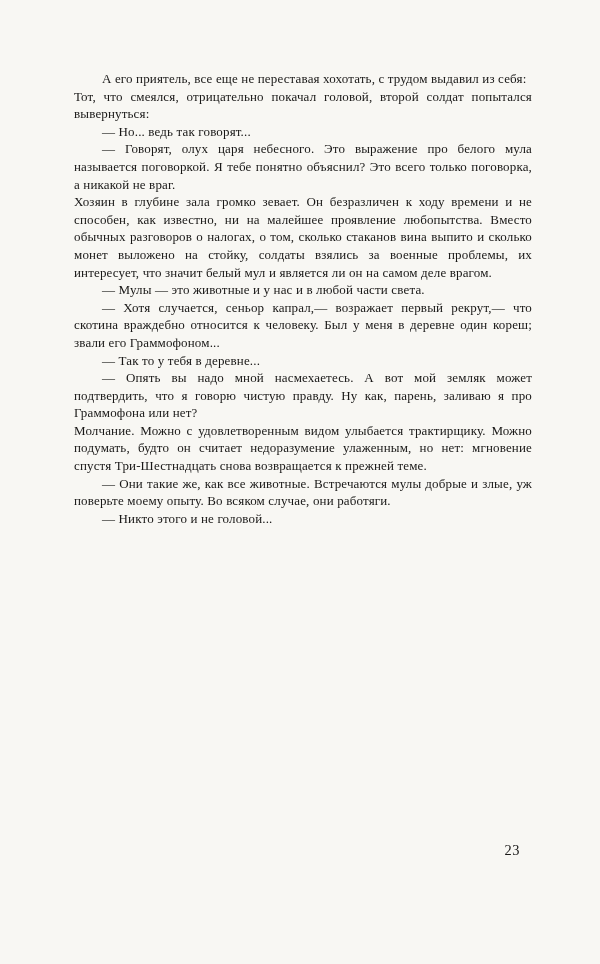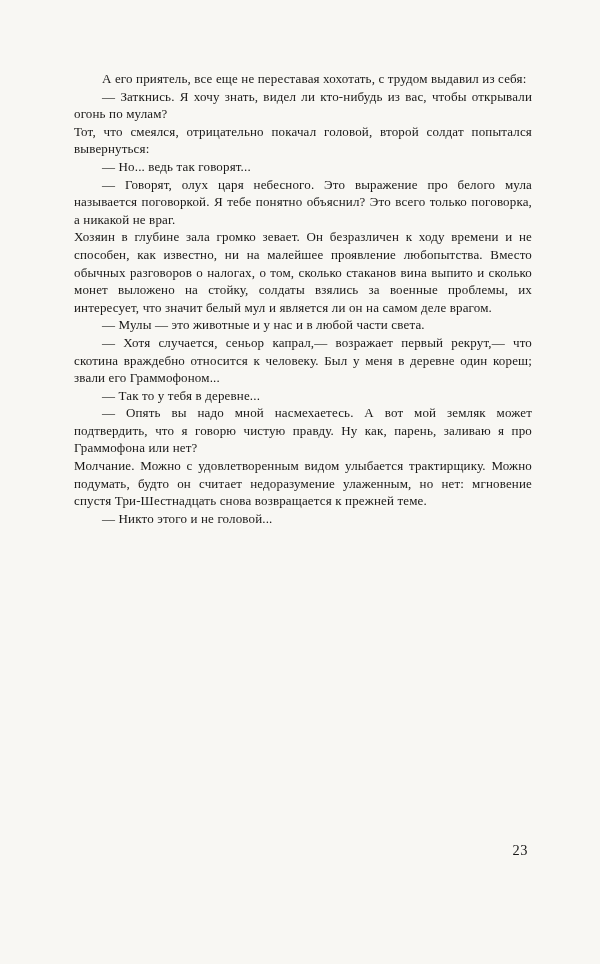--- a/index.html
+++ b/index.html
@@ -36,39 +36,39 @@
       margin: 0;
       padding: 0;
       text-indent: 0;
     }
     .para.indent {
       text-indent: 28px;
     }
     .page-number {
       position: absolute;
       top: 842px;
-      right: 72px;
+      right: 80px;
       color: #181716;
       font-size: 14.4px;
       letter-spacing: 0.5px;
       font-weight: 500;
     }
   </style>
 </head>
 <body>
 
 <div class="page">
   <div class="text-block">
     <p class="para indent">А его приятель, все еще не переставая хохотать, с трудом выдавил из себя:</p>
-    <p class="para indent">— Заткнись. Я хочу знать, видел ли кто-нибудь из вас, чтобы открывали огонь по мулам?</p>
     <p class="para">Тот, что смеялся, отрицательно покачал головой, второй солдат попытался вывернуться:</p>
     <p class="para indent">— Но... ведь так говорят...</p>
     <p class="para indent">— Говорят, олух царя небесного. Это выражение про белого мула называется поговоркой. Я тебе понятно объяснил? Это всего только поговорка, а никакой не враг.</p>
     <p class="para">Хозяин в глубине зала громко зевает. Он безразличен к ходу времени и не способен, как известно, ни на малейшее проявление любопытства. Вместо обычных разговоров о налогах, о том, сколько стаканов вина выпито и сколько монет выложено на стойку, солдаты взялись за военные проблемы, их интересует, что значит белый мул и является ли он на самом деле врагом.</p>
     <p class="para indent">— Мулы — это животные и у нас и в любой части света.</p>
     <p class="para indent">— Хотя случается, сеньор капрал,— возражает первый рекрут,— что скотина враждебно относится к человеку. Был у меня в деревне один кореш; звали его Граммофоном...</p>
     <p class="para indent">— Так то у тебя в деревне...</p>
     <p class="para indent">— Опять вы надо мной насмехаетесь. А вот мой земляк может подтвердить, что я говорю чистую правду. Ну как, парень, заливаю я про Граммофона или нет?</p>
     <p class="para">Молчание. Можно с удовлетворенным видом улыбается трактирщику. Можно подумать, будто он считает недоразумение улаженным, но нет: мгновение спустя Три-Шестнадцать снова возвращается к прежней теме.</p>
+    <p class="para indent">— Они такие же, как все животные. Встречаются мулы добрые и злые, уж поверьте моему опыту. Во всяком случае, они работяги.</p>
     <p class="para indent">— Никто этого и не головой...</p>
   </div>
   <div class="page-number">23</div>
 </div>
 
 </body></html>

